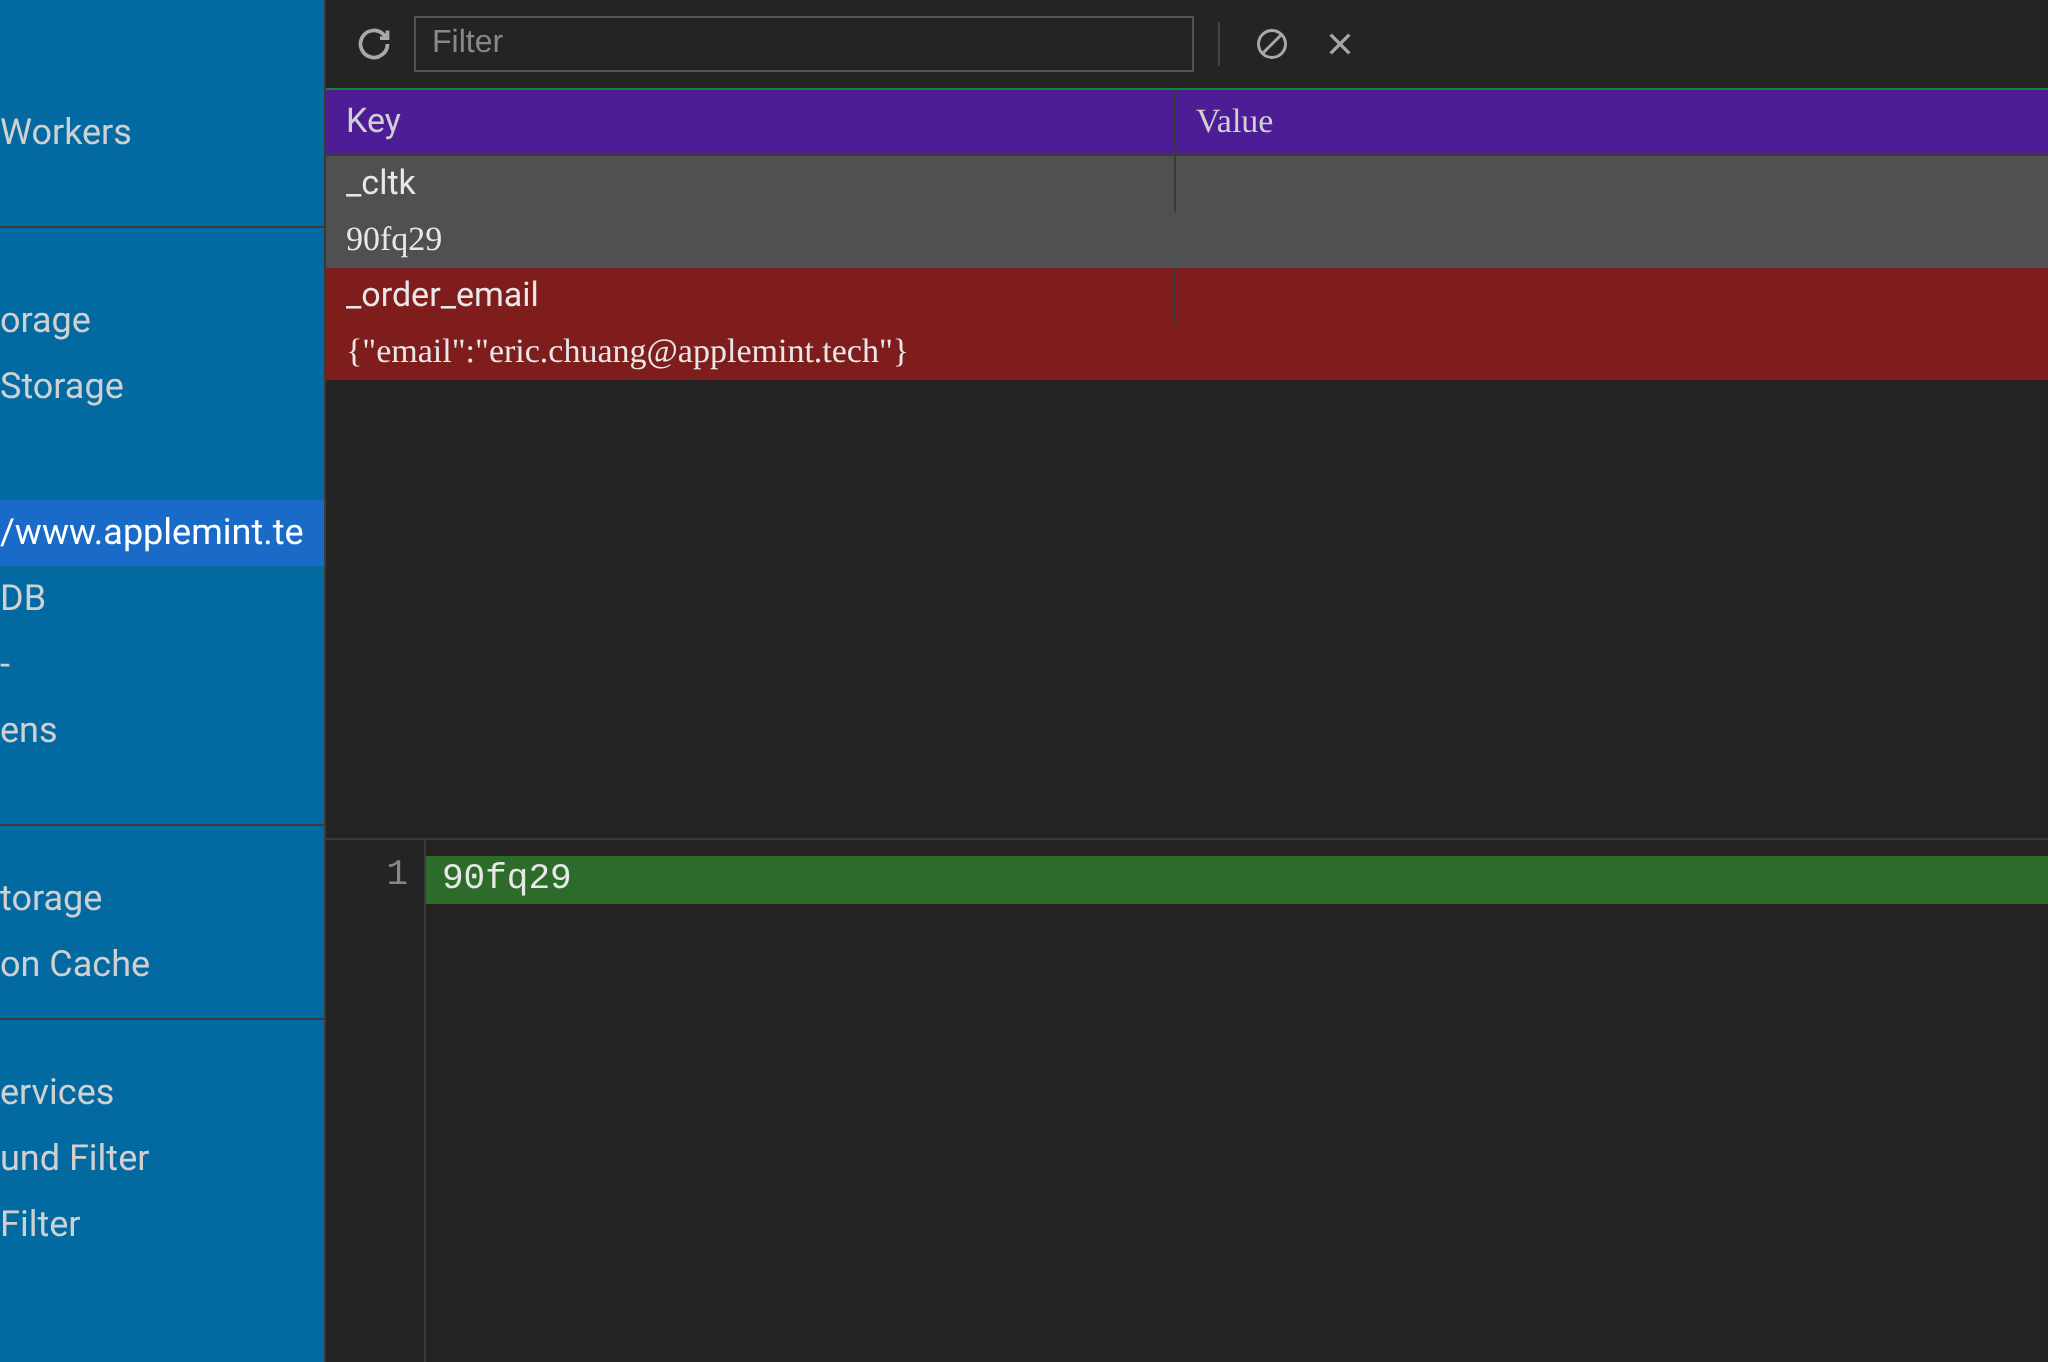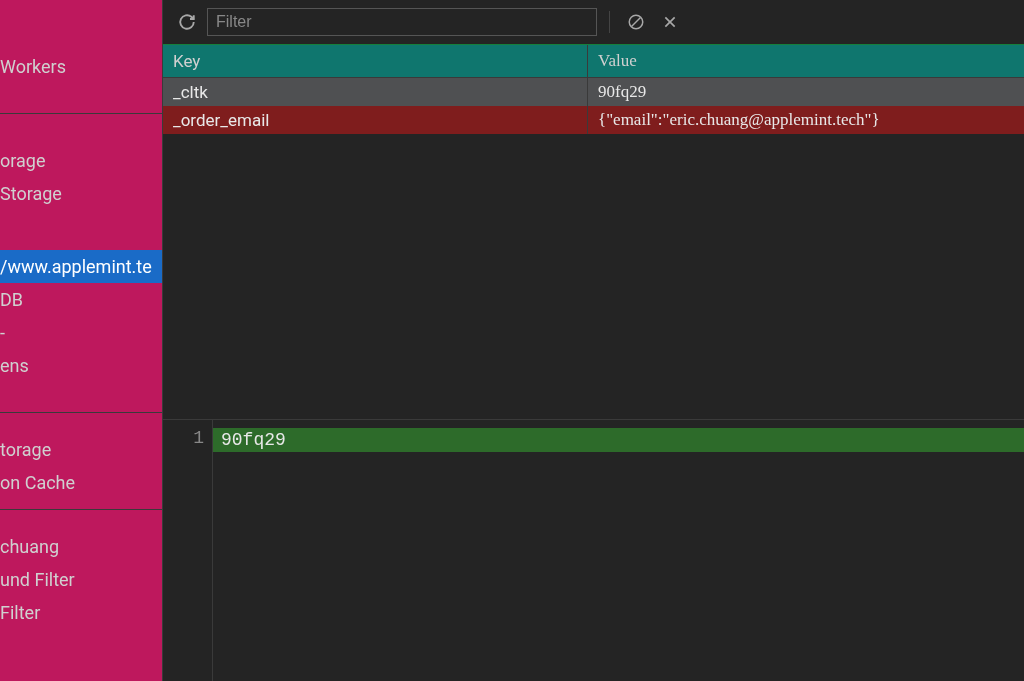--- a/index.html
+++ b/index.html
@@ -11,21 +11,21 @@
       font-family: -apple-system, BlinkMacSystemFont, "Segoe UI", Roboto, sans-serif;
       background: #242424;
       color: #d0d0d0;
       width: 1024px;
       height: 681px;
       overflow: hidden;
       display: flex;
     }
     .sidebar {
       width: 163px;
-      background: #be185d;
+      background: #0369a1;
       border-right: 1px solid #3a3a3a;
       display: flex;
       flex-direction: column;
       font-size: 16px;
       overflow: hidden;
     }
     .sidebar-section {
       border-bottom: 1px solid #3a3a3a;
       padding: 0;
     }
@@ -87,21 +87,21 @@
       margin: 0 6px;
     }
     .table-container {
       height: 375px;
       border-bottom: 1px solid #3a3a3a;
       display: flex;
       flex-direction: column;
     }
     .table-header {
       display: flex;
-      background: #0f766e;
+      background: #4c1d95;
       border-bottom: 1px solid #3a3a3a;
     }
     .table-header-cell {
       padding: 6px 10px;
       font-size: 17px;
       color: #d0d0d0;
     }
     .col-key {
       width: 425px;
       border-right: 1px solid #3a3a3a;
@@ -110,20 +110,21 @@
       flex: 1;
       font-family: Liberation Serif, serif;
     }
     .table-body {
       flex: 1;
       overflow: auto;
     }
     .table-row {
       display: flex;
       cursor: pointer;
+      flex-direction: column;
     }
     .table-row.selected {
       background: #4f5052;
     }
     .table-row.alt {
       background: #7f1d1d;
     }
     .table-cell {
       padding: 4px 10px;
       font-size: 17px;
@@ -183,21 +184,21 @@
     <div style="height:30px"></div>
   </div>
   <div class="sidebar-section">
     <div style="height:20px"></div>
     <div class="sidebar-item">torage</div>
     <div class="sidebar-item">on Cache</div>
     <div style="height:10px"></div>
   </div>
   <div class="sidebar-section" style="border-bottom:none">
     <div style="height:20px"></div>
-    <div class="sidebar-item">chuang</div>
+    <div class="sidebar-item">ervices</div>
     <div class="sidebar-item">und Filter</div>
     <div class="sidebar-item"> Filter</div>
   </div>
 </div>
 
 <div class="main">
   <div class="toolbar">
     <div class="toolbar-icon">
       <svg width="18" height="18" viewBox="0 0 24 24" fill="none" stroke="#a8a8a8" stroke-width="2.5">
         <path d="M21 12a9 9 0 1 1-3.2-6.9L21 8"></path>

